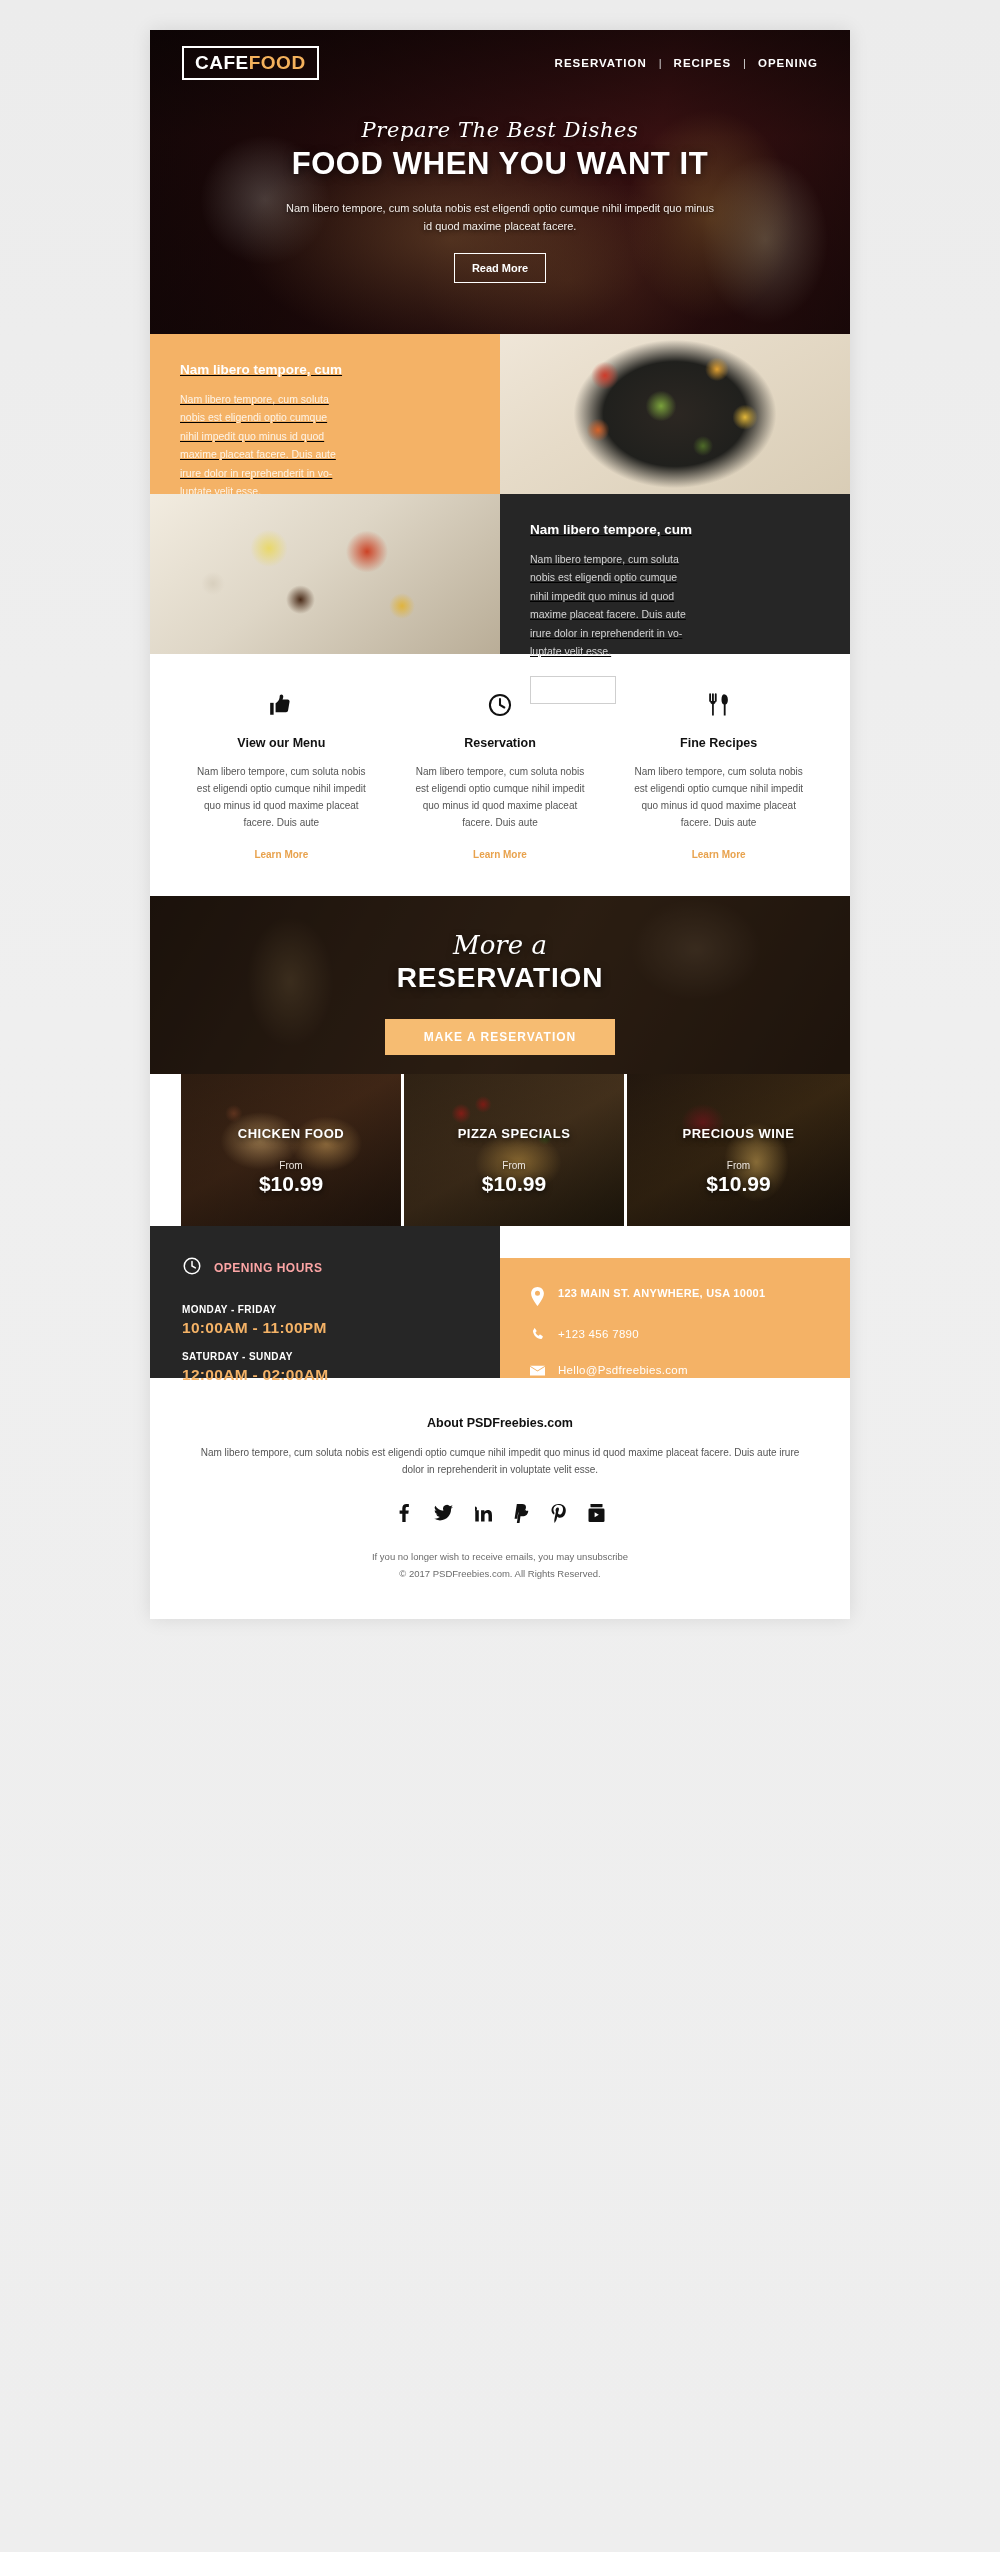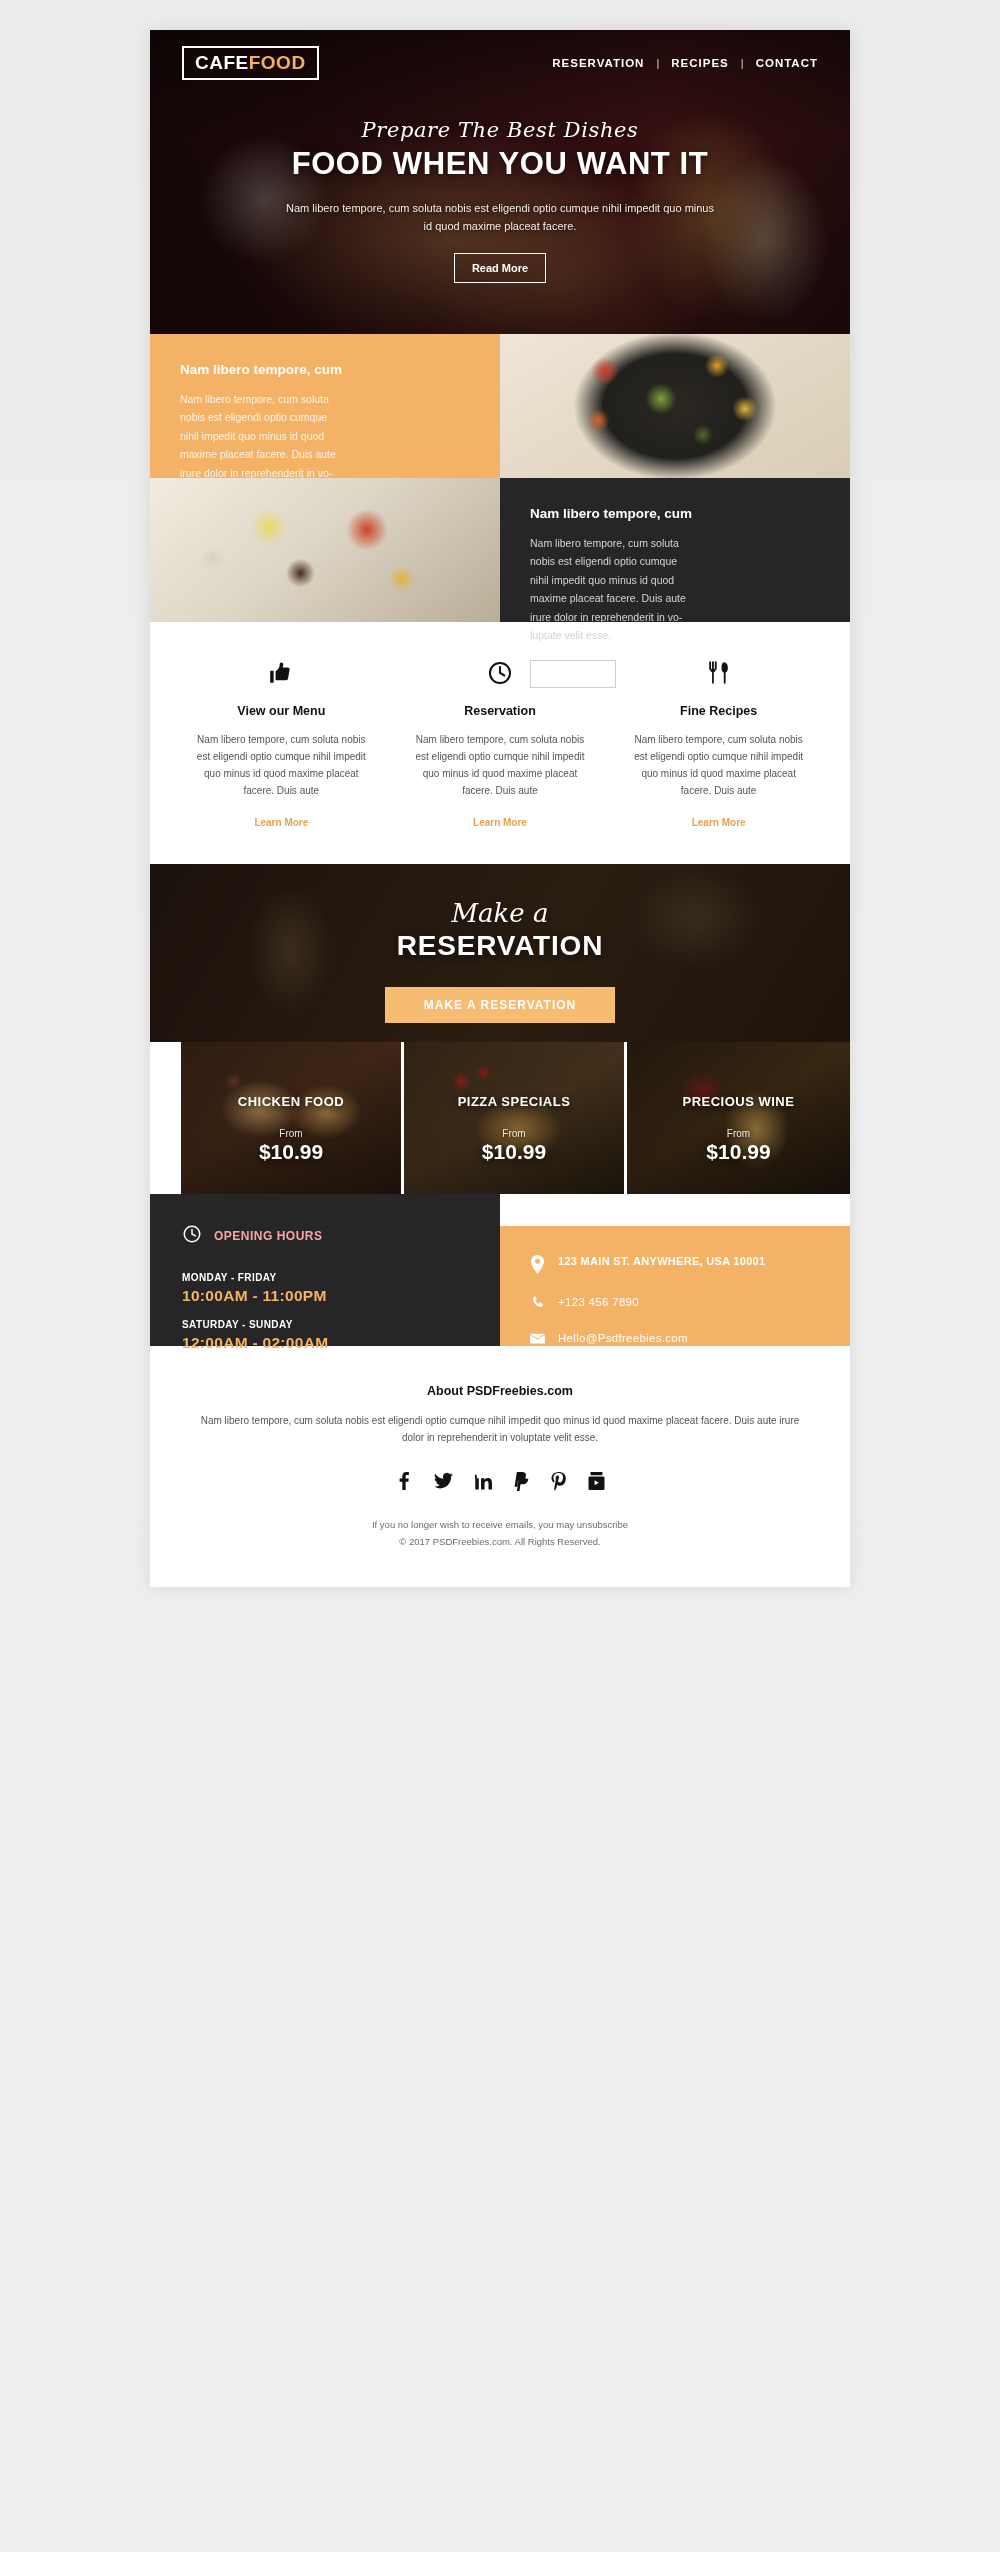--- a/index.html
+++ b/index.html
@@ -111,21 +111,21 @@
     border: 1.5px solid #ffffff;
     background: transparent;
     color: #ffffff;
     font-size: 11px;
     font-weight: 700;
     text-align: center;
     cursor: pointer;
   }
 
   
-  .split { display: flex; height: 144px; }
+  .split { display: flex; height: 160px; text-decoration: underline; }
   .split-orange {
     width: 50%;
     background: #f4b266;
     padding: 28px 30px 0 30px;
   }
   .split-dark {
     width: 50%;
     background: #262626;
     padding: 28px 30px 0 30px;
   }
@@ -416,21 +416,21 @@
     <div class="hero-inner">
       <div class="topbar">
         <div class="logo-box">
           <span class="logo-cafe">CAFE</span><span class="logo-food">FOOD</span>
         </div>
         <div class="nav">
           <a class="nav-link" href="#">RESERVATION</a>
           <span class="nav-sep">|</span>
           <a class="nav-link" href="#">RECIPES</a>
           <span class="nav-sep">|</span>
-          <a class="nav-link" href="#">CONTACT</a>
+          <a class="nav-link" href="#">OPENING</a>
         </div>
       </div>
 
       <div class="hero-script">Prepare The Best Dishes</div>
       <div class="hero-title">FOOD WHEN YOU WANT IT</div>
       <div class="hero-text">Nam libero tempore, cum soluta nobis est eligendi optio cumque nihil impedit quo minus id quod maxime placeat facere.</div>
       <button class="btn-outline-white">Read More</button>
     </div>
   </div>
 
@@ -484,21 +484,21 @@
             </svg>
       </div>
       <div class="feature-h">Fine Recipes</div>
       <div class="feature-p">Nam libero tempore, cum soluta nobis est eligendi optio cumque nihil impedit quo minus id quod maxime placeat facere. Duis aute</div>
       <a class="learn-link" href="#">Learn More</a>
     </div>
   </div>
 
   <div class="cta">
     <div class="cta-inner">
-      <div class="cta-script">Make a</div>
+      <div class="cta-script">More a</div>
       <div class="cta-title">RESERVATION</div>
       <button class="btn-orange">MAKE A RESERVATION</button>
     </div>
   </div>
 
   <div class="cards">
     <div class="card card-chicken">
       <div class="card-inner">
         <div class="card-title">CHICKEN FOOD</div>
         <div class="card-from">From</div>

